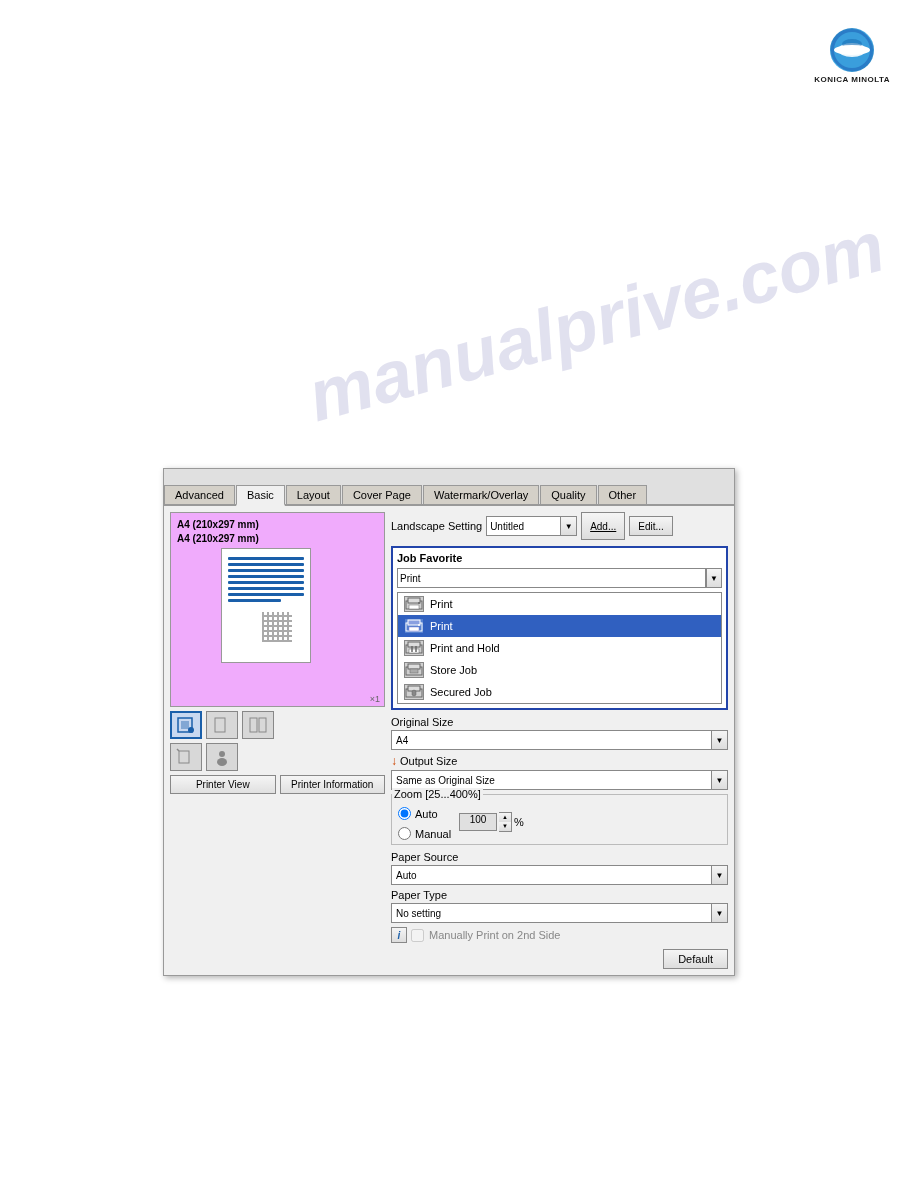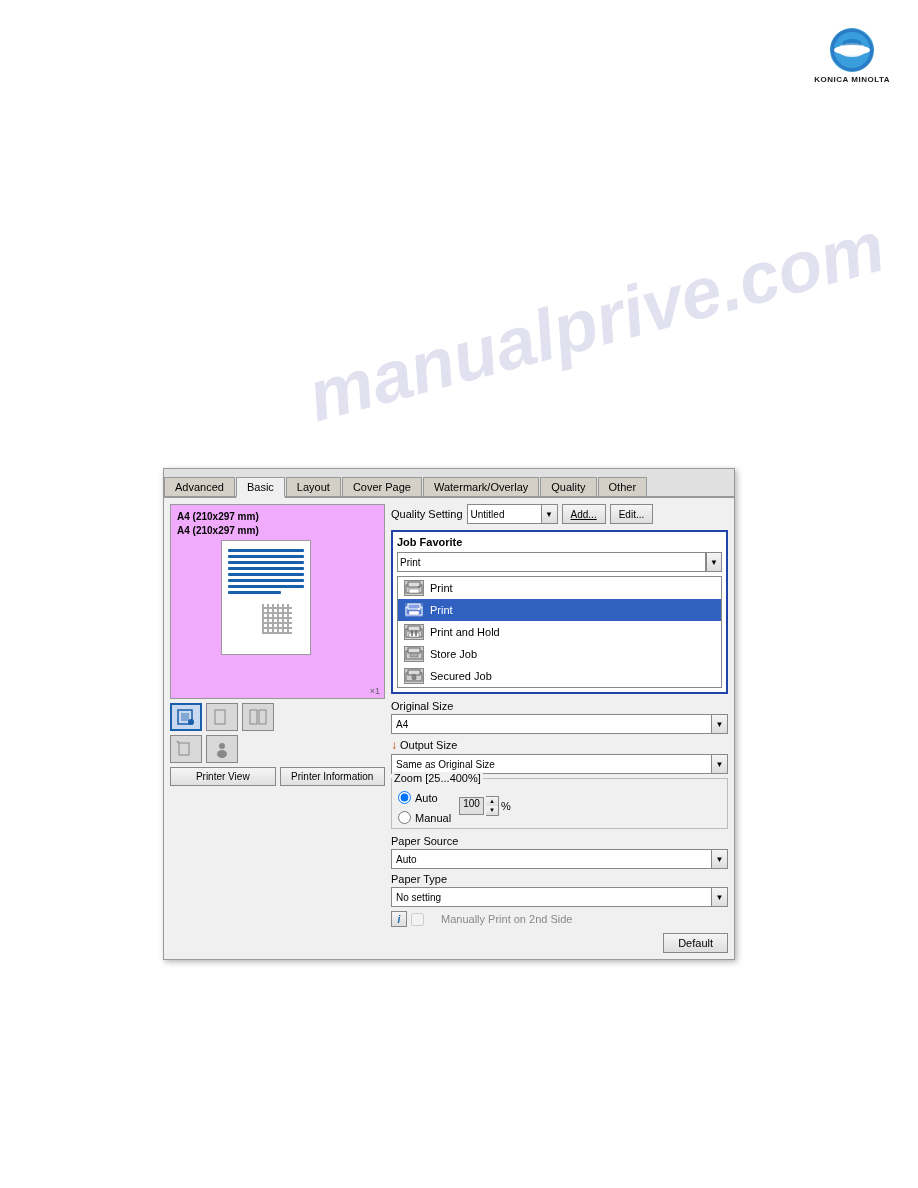--- a/index.html
+++ b/index.html
@@ -74,21 +74,21 @@
       background: #f0f0f0;
       border: 1px solid #999;
       box-shadow: 2px 2px 6px rgba(0,0,0,0.3);
     }
 
     
     .tab-bar {
       display: flex;
       background: #e0e0e0;
       border-bottom: 2px solid #999;
-      padding-top: 8px;
+      padding-top: 16px;
     }
     .tab {
       padding: 3px 10px;
       border: 1px solid #999;
       border-bottom: none;
       background: #d4d0c8;
       cursor: pointer;
       margin-right: 1px;
       font-size: 11px;
       color: #000;
@@ -246,21 +246,21 @@
       border: 1px solid #888;
       background: white;
       padding: 0 2px;
     }
     .btn-add {
       padding: 2px 8px;
       font-size: 10px;
       border: 1px solid #888;
       background: linear-gradient(to bottom, #f5f5f5, #ddd);
       cursor: pointer;
-      height: 20px;
+      height: 28px;
       text-decoration: underline;
     }
     .btn-edit {
       padding: 2px 8px;
       font-size: 10px;
       border: 1px solid #888;
       background: linear-gradient(to bottom, #f5f5f5, #ddd);
       cursor: pointer;
       height: 20px;
     }
@@ -440,21 +440,21 @@
       display: flex;
       flex-direction: column;
       gap: 3px;
     }
     .zoom-value-box {
       display: flex;
       align-items: center;
       gap: 2px;
     }
     .zoom-input {
-      width: 25px;
+      width: 38px;
       height: 18px;
       border: 1px solid #888;
       background: #e0e0e0;
       font-size: 10px;
       text-align: center;
     }
     .zoom-percent {
       font-size: 11px;
     }
 
@@ -480,21 +480,21 @@
       justify-content: center;
       font-size: 10px;
       font-style: italic;
       font-weight: bold;
       cursor: pointer;
       color: #1a5faa;
     }
     .checkbox-label {
       display: flex;
       align-items: center;
-      gap: 17px;
+      gap: 5px;
       font-size: 11px;
       color: #888;
     }
 
     
     .default-row {
       display: flex;
       justify-content: flex-end;
       margin-top: 6px;
     }
@@ -594,21 +594,21 @@
 
       <div class="bottom-buttons">
         <div class="btn-small">Printer View</div>
         <div class="btn-small">Printer Information</div>
       </div>
     </div>
 
     <div class="right-panel">
 
       <div class="fav-row">
-        <span class="fav-label">Quality Setting</span>
+        <span class="fav-label">Landscape Setting</span>
         <div style="display:flex; align-items:center;">
           <div class="fav-select" style="width:75px; height:20px; border:1px solid #888; background:white; padding:0 3px; display:flex; align-items:center; font-size:10px;">Untitled</div>
           <div style="width:16px; height:20px; border:1px solid #888; border-left:none; background:linear-gradient(to bottom,#f5f5f5,#ddd); display:flex; align-items:center; justify-content:center; cursor:pointer; font-size:8px;">▼</div>
         </div>
         <button class="btn-add">Add...</button>
         <button class="btn-edit">Edit...</button>
       </div>
 
       <div class="job-retention-panel">
         <div class="jr-header">Job Favorite</div>

